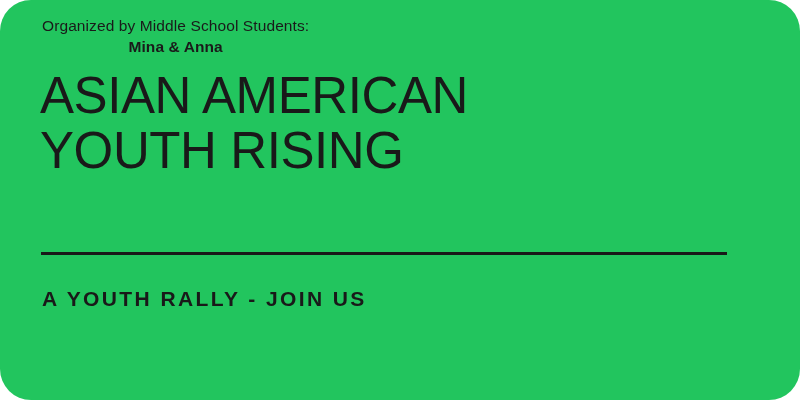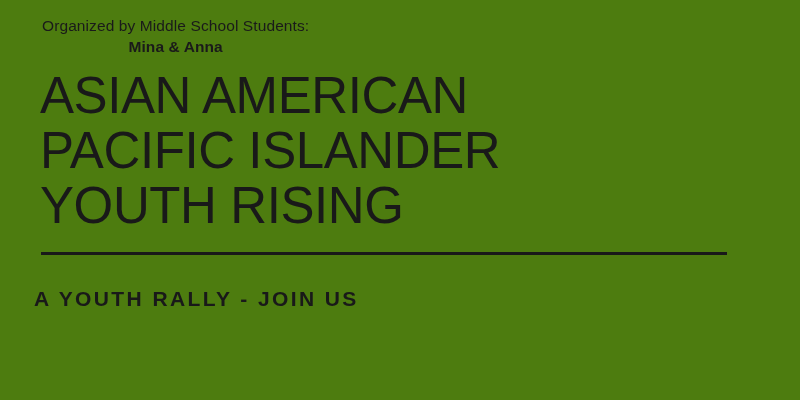--- a/index.html
+++ b/index.html
@@ -11,22 +11,23 @@
     width: 800px;
     height: 400px;
     overflow: hidden;
     font-family: "Liberation Sans", sans-serif;
   }
 
   #banner {
     position: relative;
     width: 800px;
     height: 400px;
-    background: #4d7c0f;
+    background: #22c55e;
     box-sizing: border-box;
+    border-radius: 31px;
     -webkit-font-smoothing: antialiased;
   }
 
   
   .organizer {
     position: absolute;
     left: 42px;
     top: 15px;
     color: #1a1a1a;
   }
@@ -61,21 +62,21 @@
     left: 41px;
     top: 252px;
     width: 686px;
     height: 3px;
     background: #191919;
   }
 
   
   .details {
     position: absolute;
-    left: 34px;
+    left: 42px;
     top: 281px;
     color: #191919;
   }
   .details-line {
     font-size: 21px;
     line-height: 35px;
     font-weight: 700;
     letter-spacing: 2.4px;
     text-transform: uppercase;
     white-space: nowrap;
@@ -86,21 +87,20 @@
 
 <div id="banner">
 
   <div class="organizer">
     <div class="organizer-line regular">Organized by Middle School Students:</div>
     <div class="organizer-line bold">Mina &amp; Anna</div>
   </div>
 
   <div class="headline">
     <div class="headline-line">ASIAN AMERICAN</div>
-    <div class="headline-line">PACIFIC ISLANDER</div>
     <div class="headline-line">YOUTH RISING</div>
   </div>
 
   <div class="divider"></div>
 
   <div class="details">
     <div class="details-line">A YOUTH RALLY - JOIN US</div>
   </div>
 
 </div>

